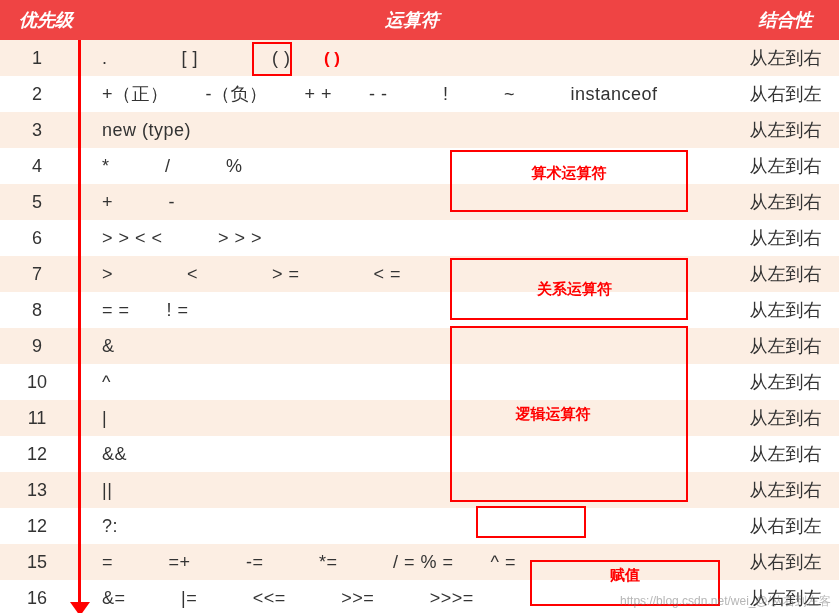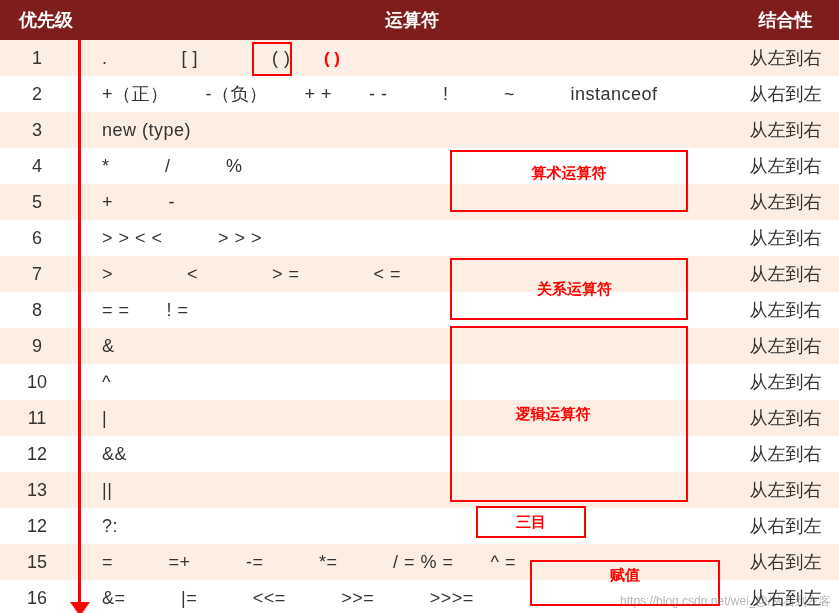--- a/index.html
+++ b/index.html
@@ -6,21 +6,21 @@
   body {
     margin: 0; padding: 0;
     font-family: "Microsoft YaHei","微软雅黑","Segoe UI",Arial,sans-serif;
     background: #fff;
     width: 839px;
     position: relative;
   }
   .wrap { position: relative; width: 839px; }
   table { border-collapse: collapse; width: 839px; }
   th, td { padding: 0; }
-  thead tr { background: #7f1d1d; color: #fff; font-weight: 600; }
+  thead tr { background: #ef4444; color: #fff; font-weight: 600; font-style: italic; }
   thead th { height: 40px; font-size: 18px; }
   .col-prio { width: 92px; text-align: center; }
   .col-op   { width: 640px; text-align: center; }
   .col-assoc{ width: 107px; text-align: center; }
   tbody td { height: 36px; font-size: 18px; color: #333; white-space: nowrap; }
   tbody tr:nth-child(odd)  { background: #fceee3; }
   tbody tr:nth-child(even) { background: #ffffff; }
   tbody td.col-prio { text-align: center; padding-right: 18px; color:#333; }
   tbody td.col-assoc{ text-align: center; color:#333; }
   tbody td.col-op   { text-align: left; padding-left: 10px; color:#333; letter-spacing: 0.5px; }
@@ -146,19 +146,18 @@
 <div class="redbox overlay" style="left:450px; top:150px; width:238px; height:62px;"></div>
 <div class="redlabel overlay" style="left:450px; top:150px; width:238px; height:46px;">算术运算符</div>
 
 <div class="redbox overlay" style="left:450px; top:258px; width:238px; height:62px;"></div>
 <div class="redlabel overlay" style="left:450px; top:258px; width:249px; height:62px;">关系运算符</div>
 
 <div class="redbox overlay" style="left:450px; top:326px; width:238px; height:176px;"></div>
 <div class="redlabel overlay" style="left:450px; top:326px; width:206px; height:176px;">逻辑运算符</div>
 
 <div class="redbox overlay" style="left:476px; top:506px; width:110px; height:32px;"></div>
-<div class="redlabel overlay" style="left:476px; top:506px; width:110px; height:32px;">三目</div>
 
 <div class="redbox overlay" style="left:530px; top:560px; width:190px; height:46px;"></div>
 <div class="redlabel overlay" style="left:530px; top:560px; width:190px; height:30px;">赋值</div>
 
 <div class="watermark">https://blog.csdn.net/wei_@/从右到左客</div>
 </div>
 
 </body></html>

